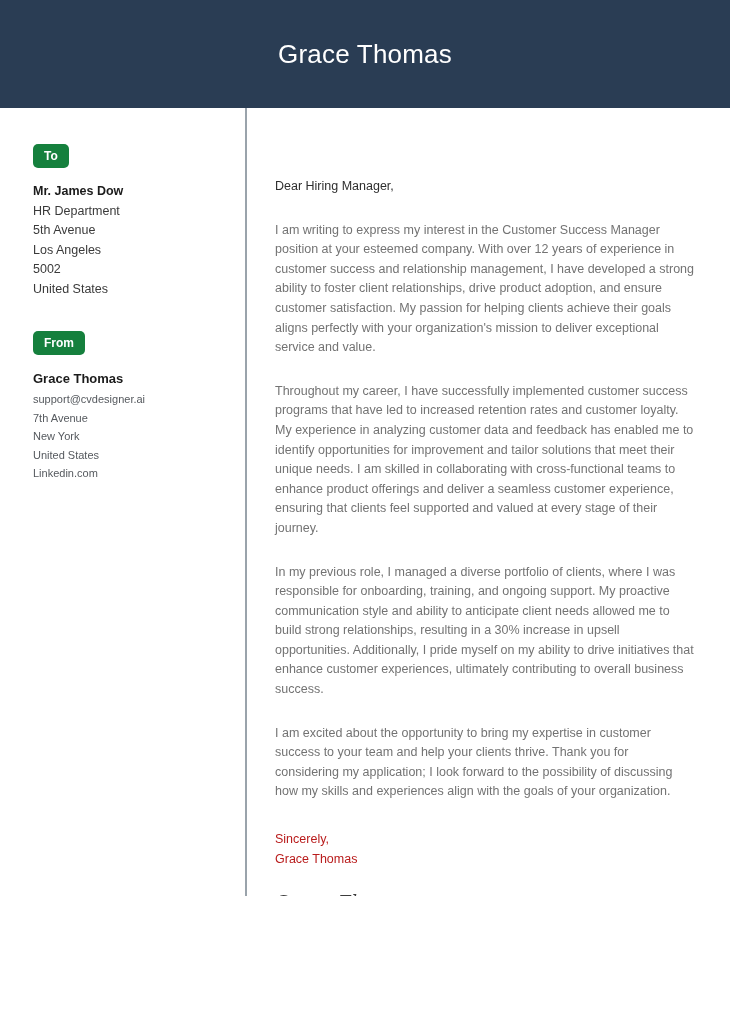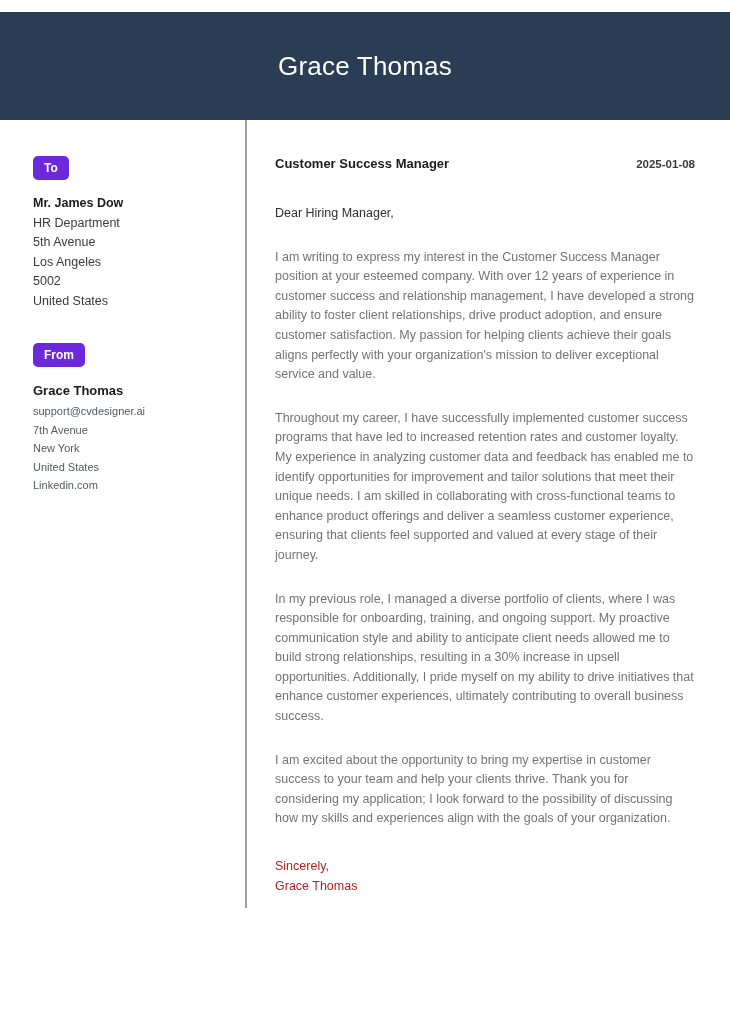--- a/index.html
+++ b/index.html
@@ -12,21 +12,20 @@
     height: 1024px;
     font-family: "Liberation Sans", sans-serif;
     -webkit-font-smoothing: antialiased;
   }
   .page {
     position: relative;
     width: 730px;
     height: 896px;
     background: #ffffff;
     overflow: hidden;
-    margin-top: 12px;
   }
 
   
   .header {
     height: 108px;
     background: #2a3d54;
     display: flex;
     align-items: center;
     justify-content: center;
   }
@@ -55,21 +54,21 @@
   }
   .letter {
     flex: 1;
     box-sizing: border-box;
     padding: 36px 35px 0 28px;
   }
 
   
   .badge {
     display: inline-block;
-    background: #6d28d9;
+    background: #15803d;
     color: #ffffff;
     font-size: 12px;
     font-weight: bold;
     border-radius: 5px;
     padding: 6px 11px;
     line-height: 1;
   }
   .addr-block {
     margin-top: 14px;
   }
@@ -181,24 +180,20 @@
           <div class="addr-line-from">Linkedin.com</div>
         </div>
       </div>
 
     </div>
 
     <div class="divider"></div>
 
     <div class="letter">
 
-      <div class="letter-head">
-        <div class="job-title">Customer Success Manager</div>
-        <div class="letter-date">2025-01-08</div>
-      </div>
 
       <div class="salutation">Dear Hiring Manager,</div>
 
       <div class="para">I am writing to express my interest in the Customer Success Manager position at your esteemed company. With over 12 years of experience in customer success and relationship management, I have developed a strong ability to foster client relationships, drive product adoption, and ensure customer satisfaction. My passion for helping clients achieve their goals aligns perfectly with your organization's mission to deliver exceptional service and value.</div>
       <div class="para">Throughout my career, I have successfully implemented customer success programs that have led to increased retention rates and customer loyalty. My experience in analyzing customer data and feedback has enabled me to identify opportunities for improvement and tailor solutions that meet their unique needs. I am skilled in collaborating with cross-functional teams to enhance product offerings and deliver a seamless customer experience, ensuring that clients feel supported and valued at every stage of their journey.</div>
       <div class="para">In my previous role, I managed a diverse portfolio of clients, where I was responsible for onboarding, training, and ongoing support. My proactive communication style and ability to anticipate client needs allowed me to build strong relationships, resulting in a 30% increase in upsell opportunities. Additionally, I pride myself on my ability to drive initiatives that enhance customer experiences, ultimately contributing to overall business success.</div>
       <div class="para">I am excited about the opportunity to bring my expertise in customer success to your team and help your clients thrive. Thank you for considering my application; I look forward to the possibility of discussing how my skills and experiences align with the goals of your organization.</div>
 
       <div class="closing">
         <div>Sincerely,</div>

